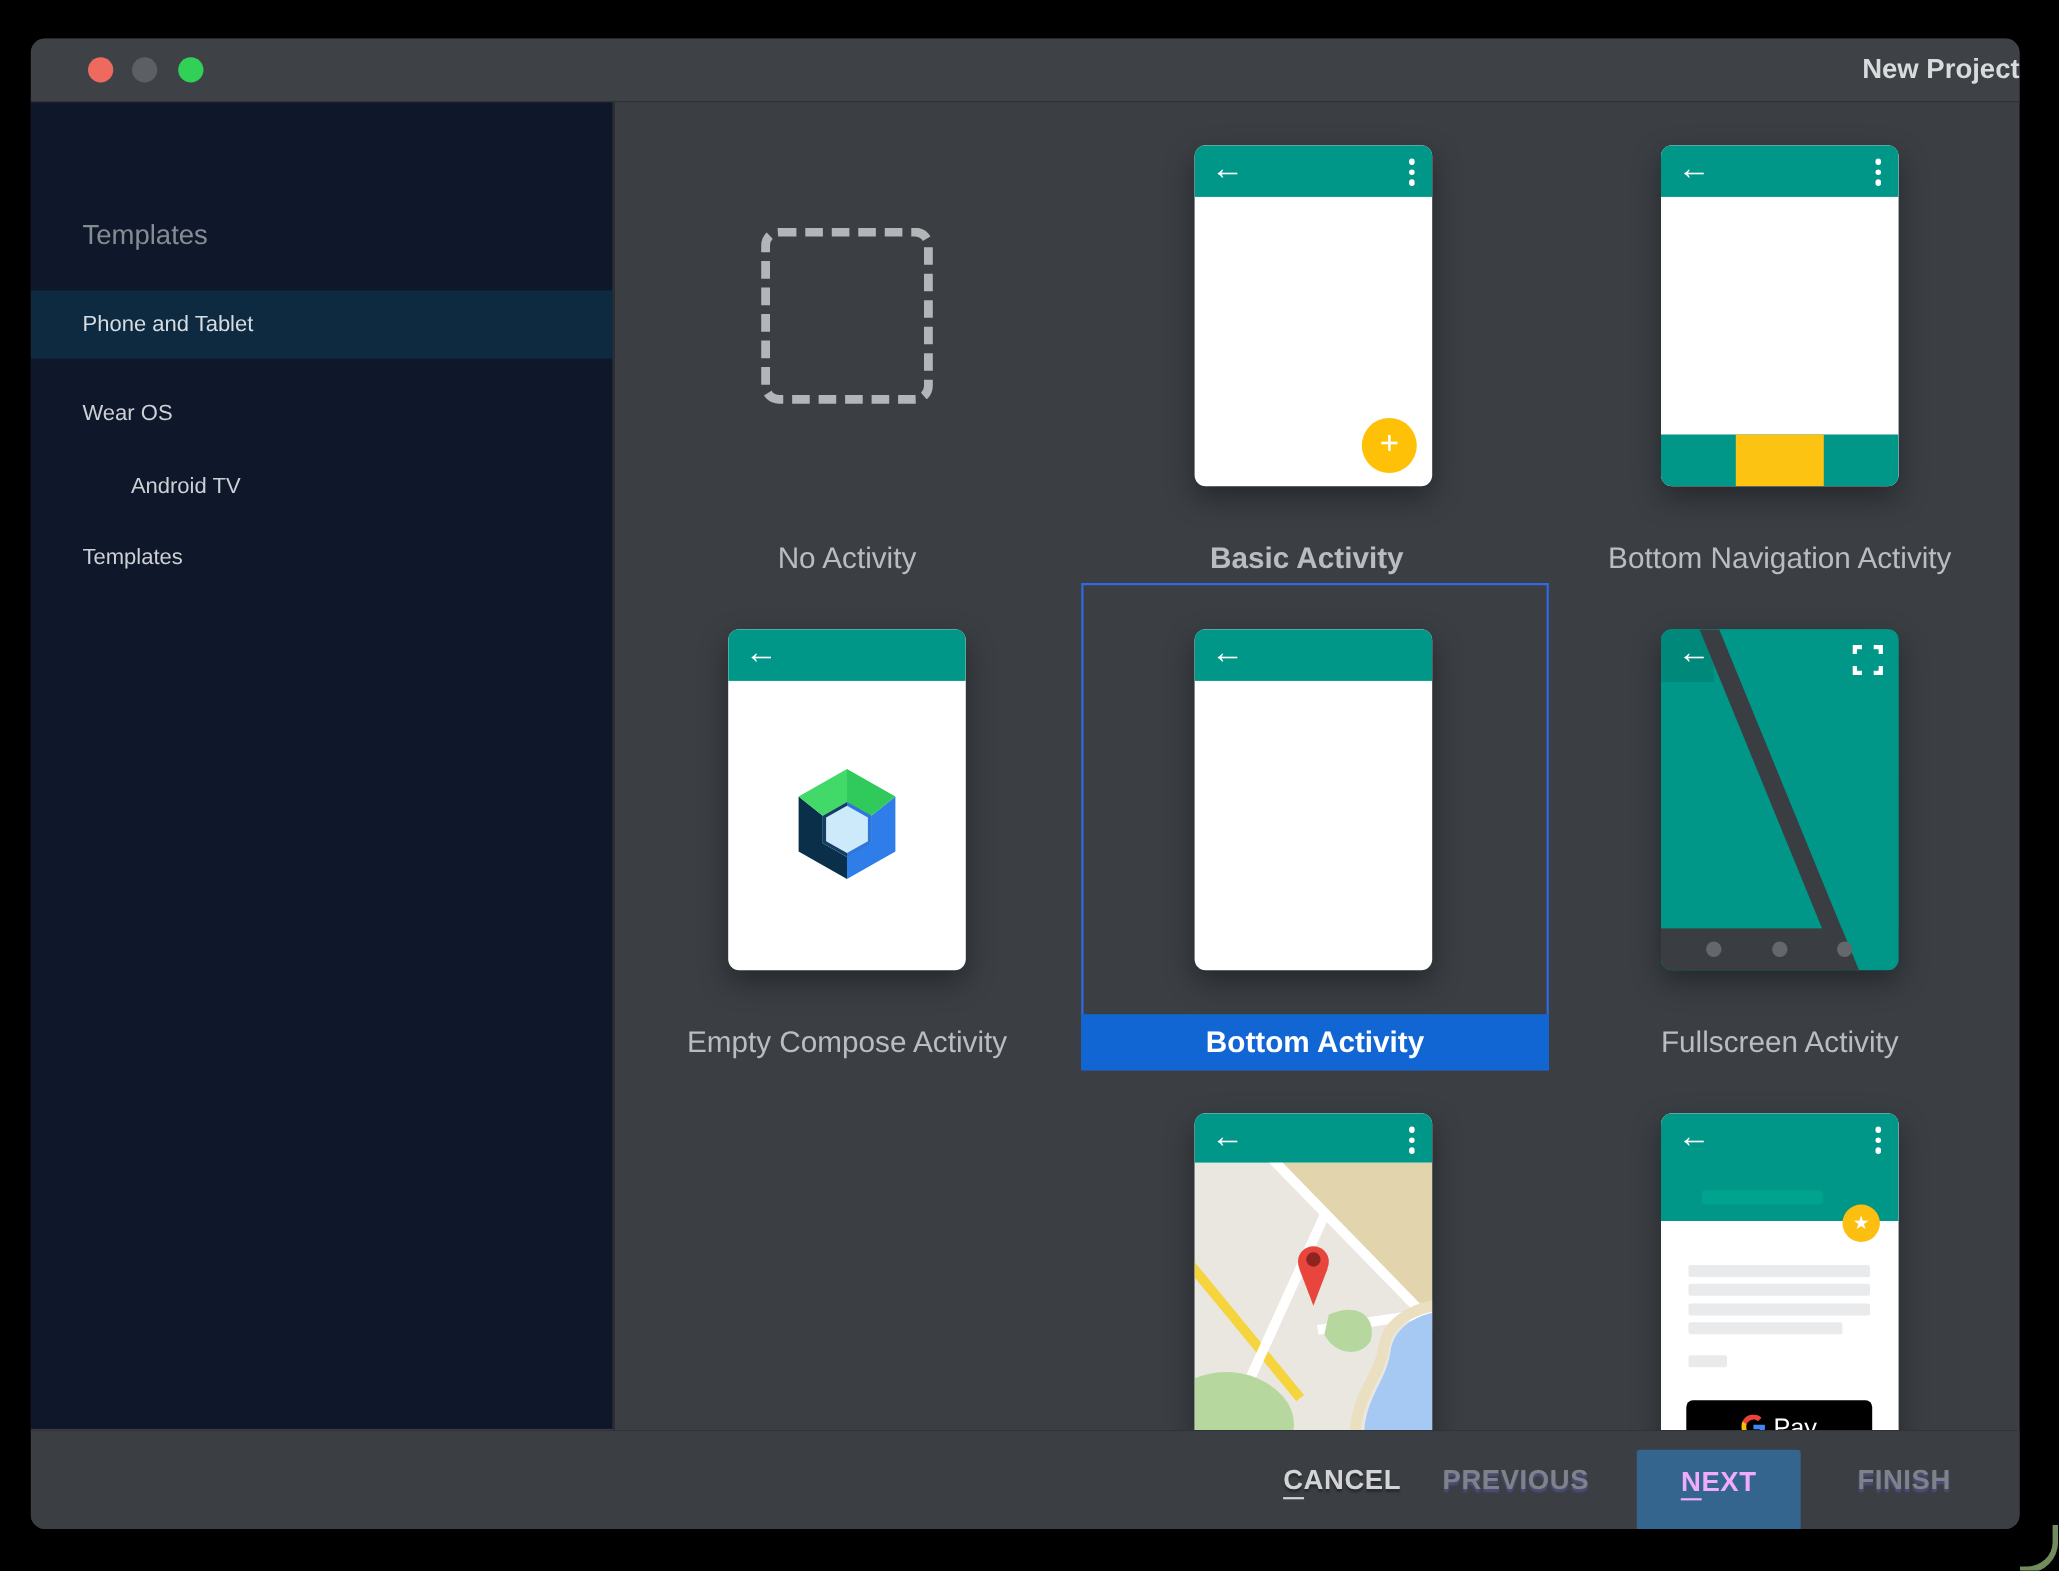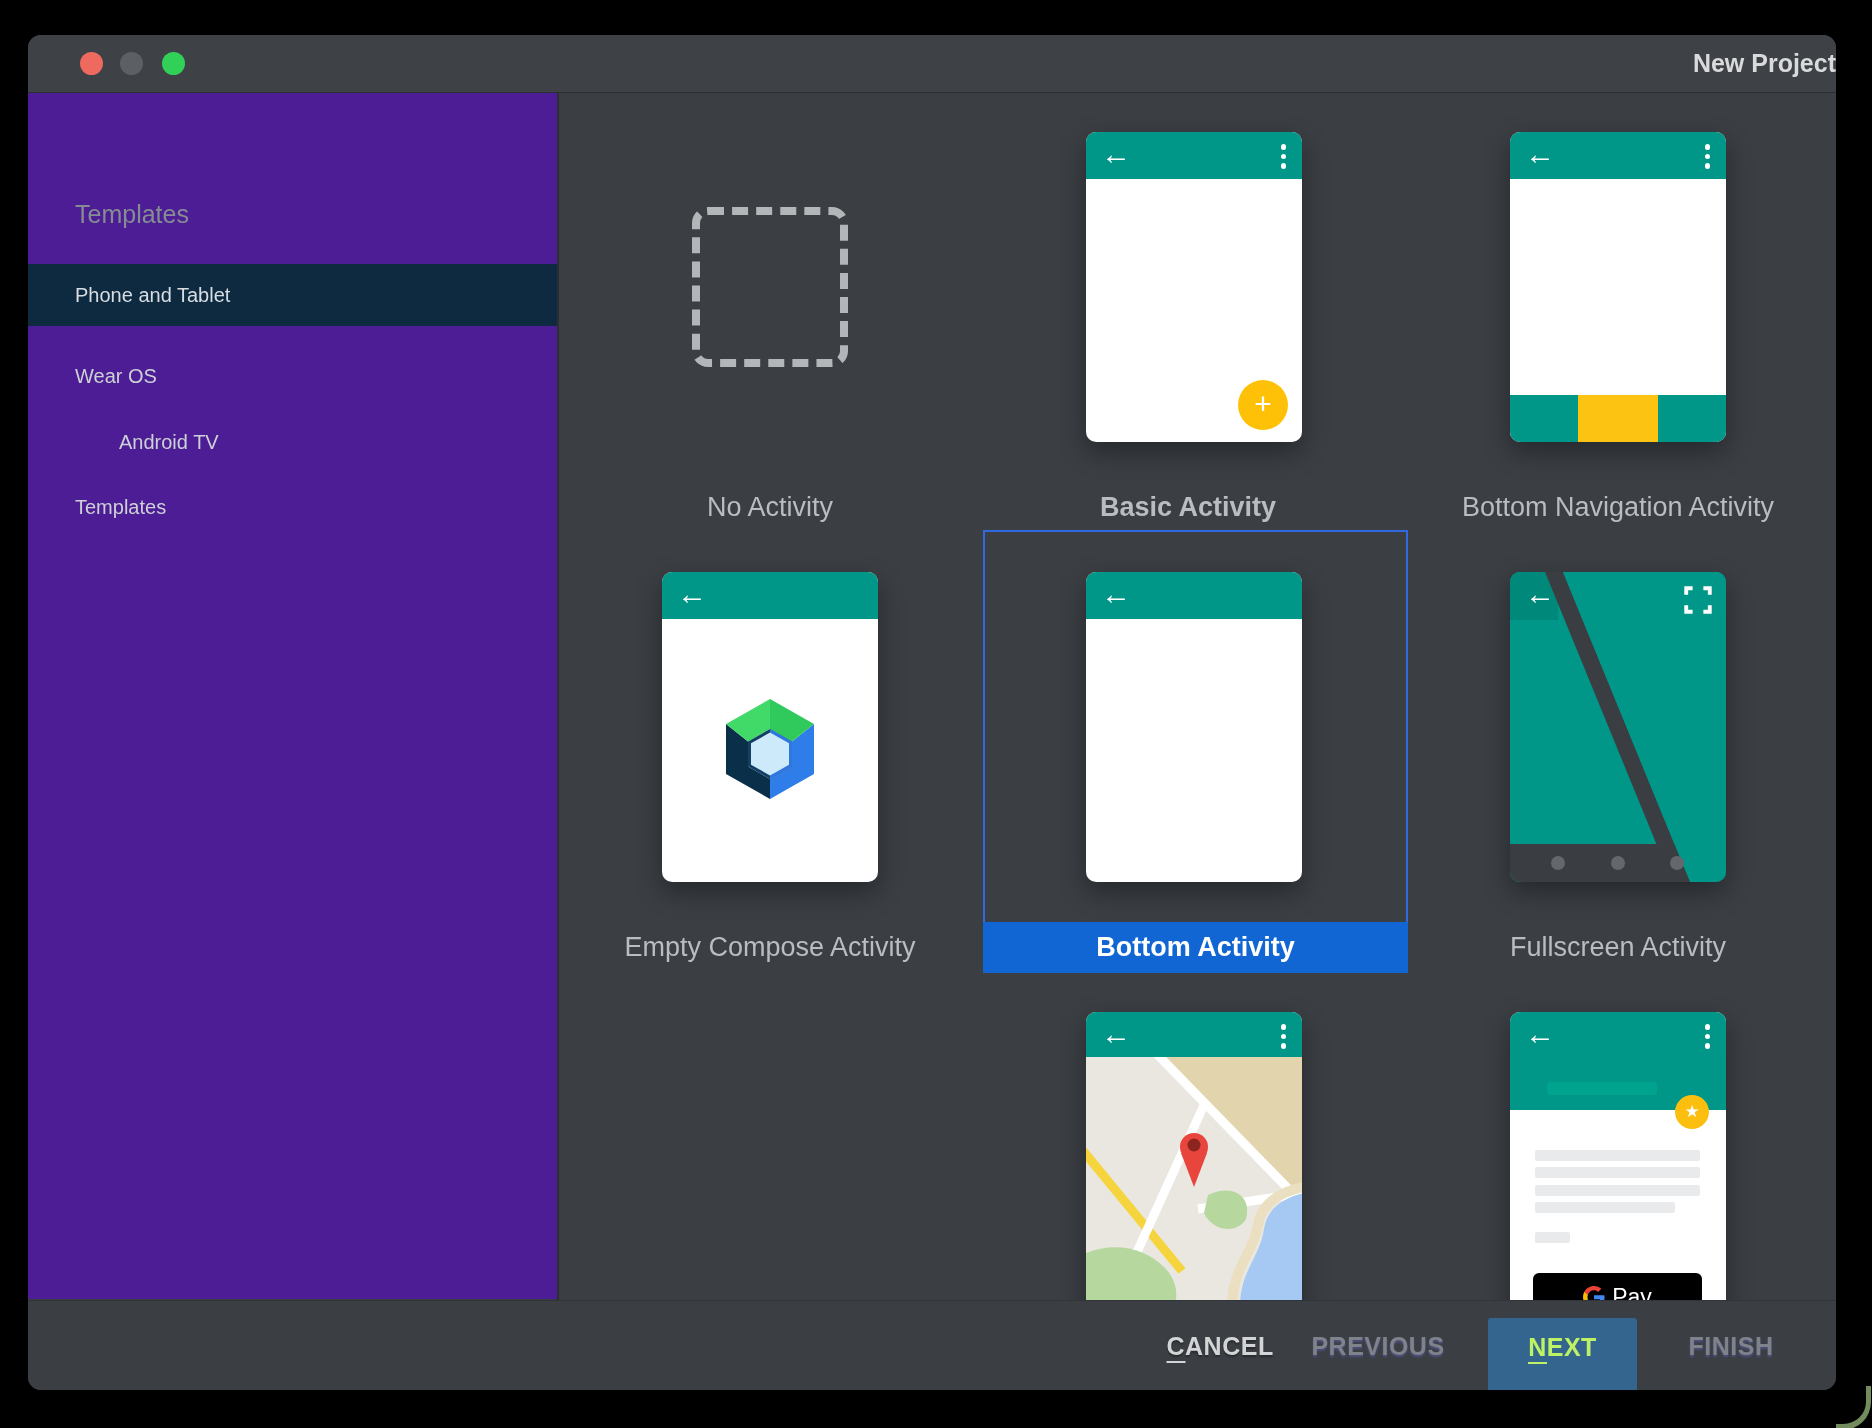--- a/index.html
+++ b/index.html
@@ -10,21 +10,21 @@
   
   .titlebar{position:absolute;left:0;top:0;width:100%;height:57px;background:#3E4247;
             border-bottom:1px solid #2B2E32;}
   .title{position:absolute;left:0;top:0;width:100%;height:57px;line-height:57px;text-align:right;
          color:#D9DADC;font-size:25px;font-weight:bold;}
   .light{position:absolute;top:17px;width:23px;height:23px;border-radius:50%;}
   .light.red{left:52px;background:#EE6A5E;}
   .light.gray{left:92px;background:#5C6064;}
   .light.green{left:134px;background:#31D158;}
   
-  .sidebar{position:absolute;left:0;top:58px;width:529px;height:1206px;background:#4c1d95;}
+  .sidebar{position:absolute;left:0;top:58px;width:529px;height:1206px;background:#0f172a;}
   .vdiv{position:absolute;left:529px;top:58px;width:2px;height:1207px;background:#2B2E32;}
   .sb-header{position:absolute;left:47px;top:95px;height:52px;line-height:52px;
              color:#868C93;font-size:25px;}
   .sb-item{position:absolute;left:0;width:529px;height:62px;line-height:62px;color:#CDD1D5;
            font-size:20px;padding-left:47px;box-sizing:border-box;cursor:default;}
   .sb-item.selected{background:#0D2A40;color:#D8DDE2;}
   
   .main{position:absolute;left:531px;top:57px;width:1277px;height:1208px;overflow:hidden;}
   .caption{position:absolute;width:520px;text-align:center;color:#B9BDC2;font-size:27px;}
   .phone-card{position:absolute;width:216px;height:310px;background:#fff;border-radius:10px;
@@ -63,21 +63,21 @@
             color:#fff;text-align:center;line-height:34px;font-size:17px;}
   .teal-bar{position:absolute;left:37px;top:70px;width:110px;height:13px;border-radius:3px;background:#00A38E;}
   
   .bottombar{position:absolute;left:0;top:1265px;width:100%;height:90px;background:#3B3F44;
              border-top:1px solid #303338;}
   .tbtn{position:absolute;top:0;height:90px;line-height:90px;transform:translateX(-50%);
         font-size:25px;font-weight:bold;letter-spacing:.5px;white-space:nowrap;cursor:default;}
   .tbtn.light{color:#D3D4D5;text-shadow:0 2px 2px rgba(0,0,0,.35);}
   .tbtn.disabled{color:#7F828A;text-shadow:0 2px 2px rgba(100,100,200,.45);}
   .primary-btn{position:absolute;left:1460px;top:17px;width:149px;height:76px;background:#33658F;
-               border-radius:3px;color:#bef264;font-size:25px;font-weight:bold;letter-spacing:.5px;
+               border-radius:3px;color:#f0abfc;font-size:25px;font-weight:bold;letter-spacing:.5px;
                text-align:center;line-height:59px;cursor:default;}
   .mn{border-bottom:2px solid currentColor;padding-bottom:1px;}
   .corner-sliver{position:absolute;left:1836px;top:1386px;width:30px;height:38px;
                  border-right:5px solid #86A56E;border-bottom:6px solid #86A56E;
                  border-bottom-right-radius:28px;opacity:.85;}
 </style>
 </head>
 <body>
 
 <div id="stage">

